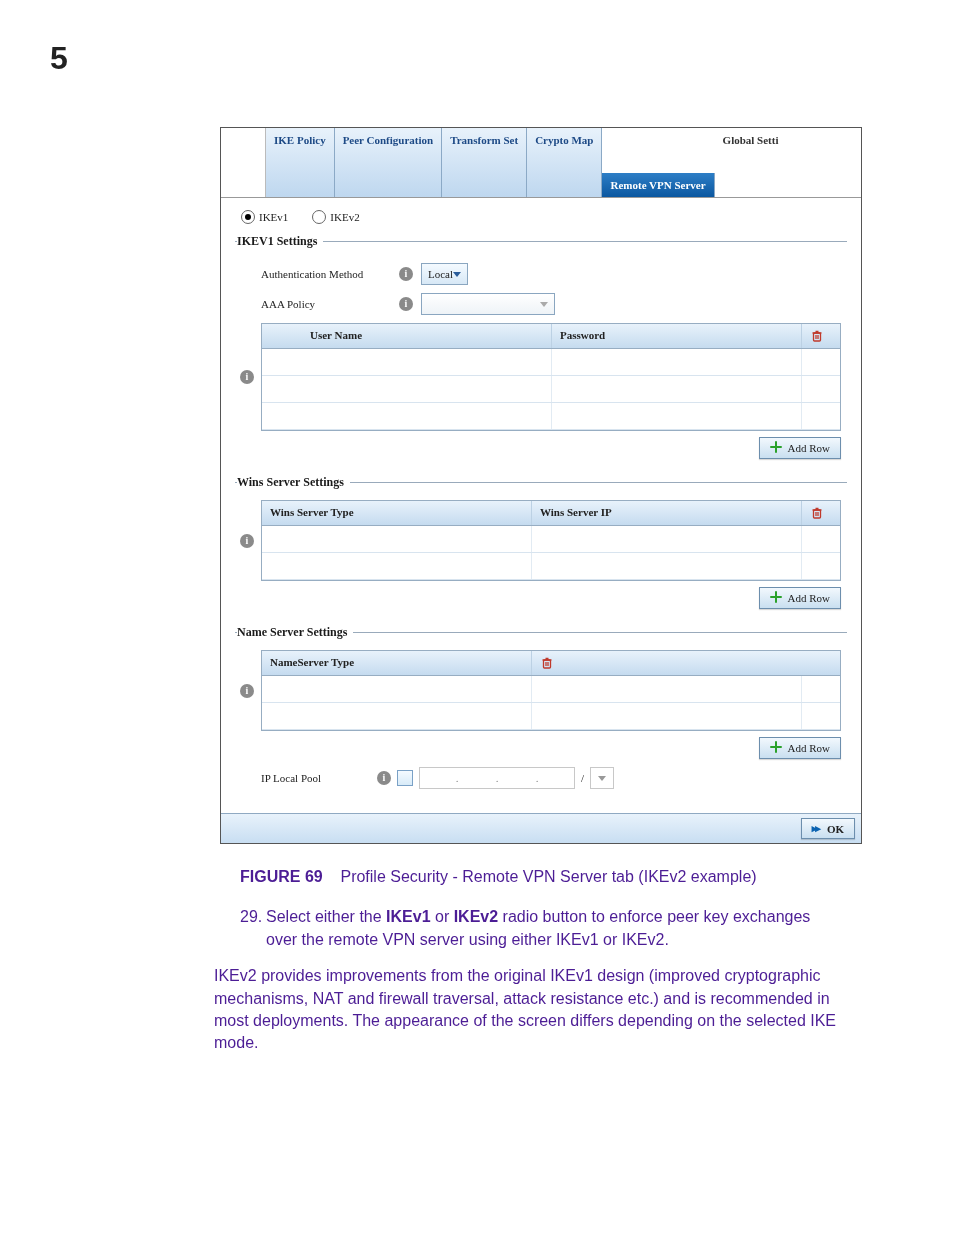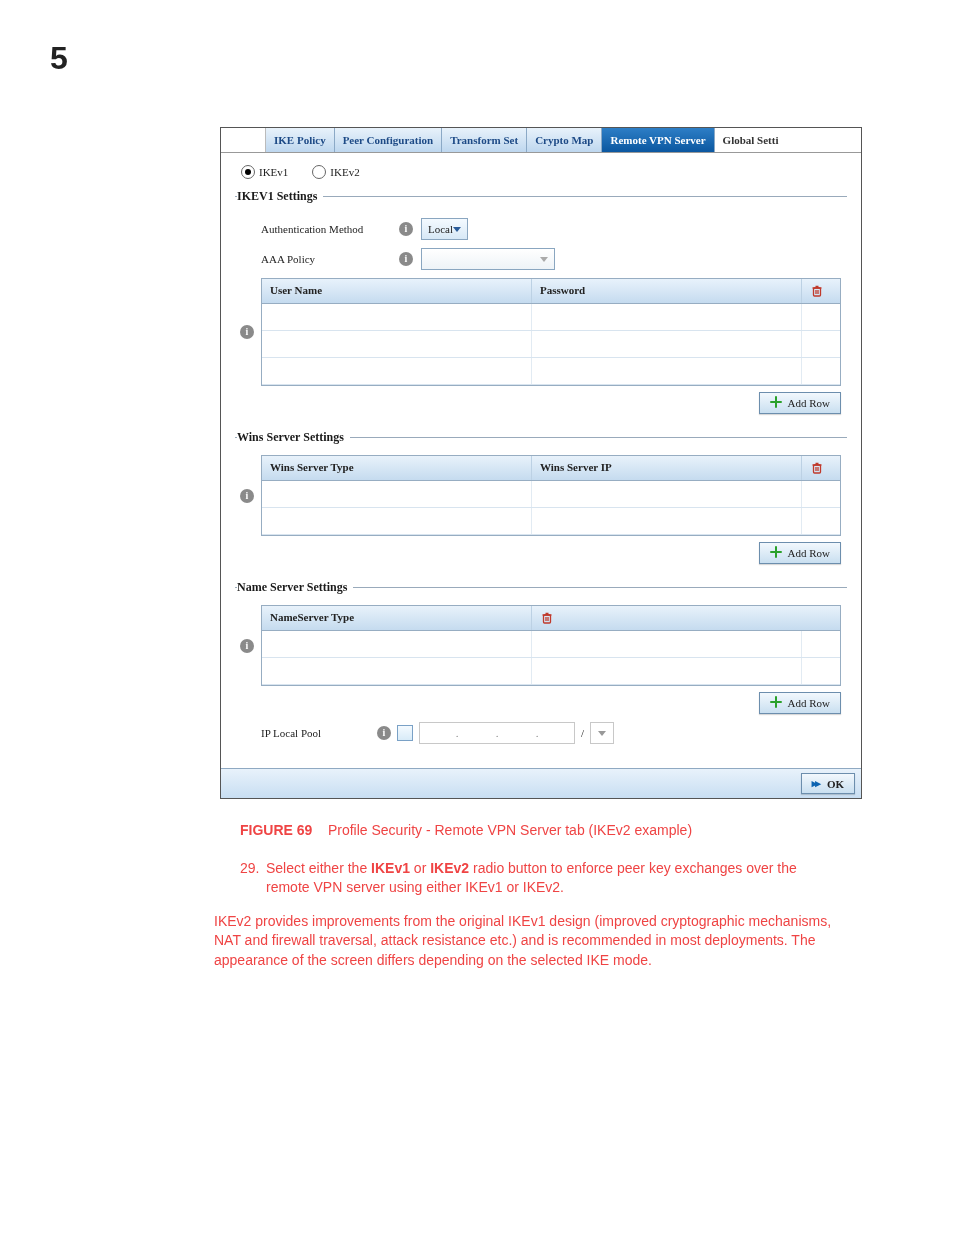--- a/index.html
+++ b/index.html
@@ -38,20 +38,21 @@
     color: #1d4a86;
     text-align: center;
     background: linear-gradient(#e8f2fb, #bed7ef);
     border-right: 1px solid #8ba9c6;
     white-space: nowrap;
   }
   .tab.spacer { background:#fff; border-right:1px solid #bbb; width:28px; }
   .tab.active {
     background: linear-gradient(#2d7ec6, #0b57a0);
     color: #fff;
+    margin-top: 45px;
   }
   .tab.ghost { background:#fff; color:#333; border-right:none; }
   .panel-inner {
     padding: 8px 14px 18px 14px;
     position: relative;
   }
   .radio-row {
     display: flex;
     gap: 24px;
     align-items: center;
@@ -122,21 +123,21 @@
   }
   .grid-header .cell { padding:5px 8px; border-right:1px solid #bcd1e4; }
   .grid-header .cell:last-child { border-right:none; text-align:center; }
   .grid-body .row {
     display:grid;
     height:26px;
     border-bottom:1px solid #d8e4ef;
   }
   .grid-body .row .cell { border-right:1px solid #e2ebf3; }
   .grid-body .row .cell:last-child { border-right:none; }
-  .cols-3 { grid-template-columns: 1fr 1fr 38px; }
+  .cols-3 { grid-template-columns: 1fr 1fr 38px; padding-left: 40px; }
   .cols-2d { grid-template-columns: 1fr 1fr 38px; }
   .grid-side-info {
     position:absolute; left:-22px; top:50%; transform:translateY(-50%);
   }
   .trash-icon svg { display:block; }
 
   .add-row-bar {
     display:flex; justify-content:flex-end;
     margin: 6px 0 4px 20px;
   }
@@ -175,22 +176,22 @@
     background: linear-gradient(#e8f2fb,#c8def2);
     border-top:1px solid #8fa9c2;
     display:flex; justify-content:flex-end;
     padding:4px 6px;
   }
   .ok-btn .chev { color:#0b63b1; font-weight:bold; letter-spacing:-2px; margin-right:2px;}
 
   
   .doc-text {
     margin: 22px 60px 0 190px;
-    font-size: 14px;
-    color:#ef4444;
+    font-size: 16px;
+    color:#4c1d95;
     line-height:1.4;
   }
   .figure-caption { margin-bottom:18px; }
   .figure-caption .fignum { font-weight:bold; font-family:"Arial Narrow",Arial,sans-serif; }
   .step { display:flex; margin-bottom:14px; }
   .step .num { width:26px; flex:none; }
   .para { margin-bottom:14px; }
 </style>
 </head>
 <body>

